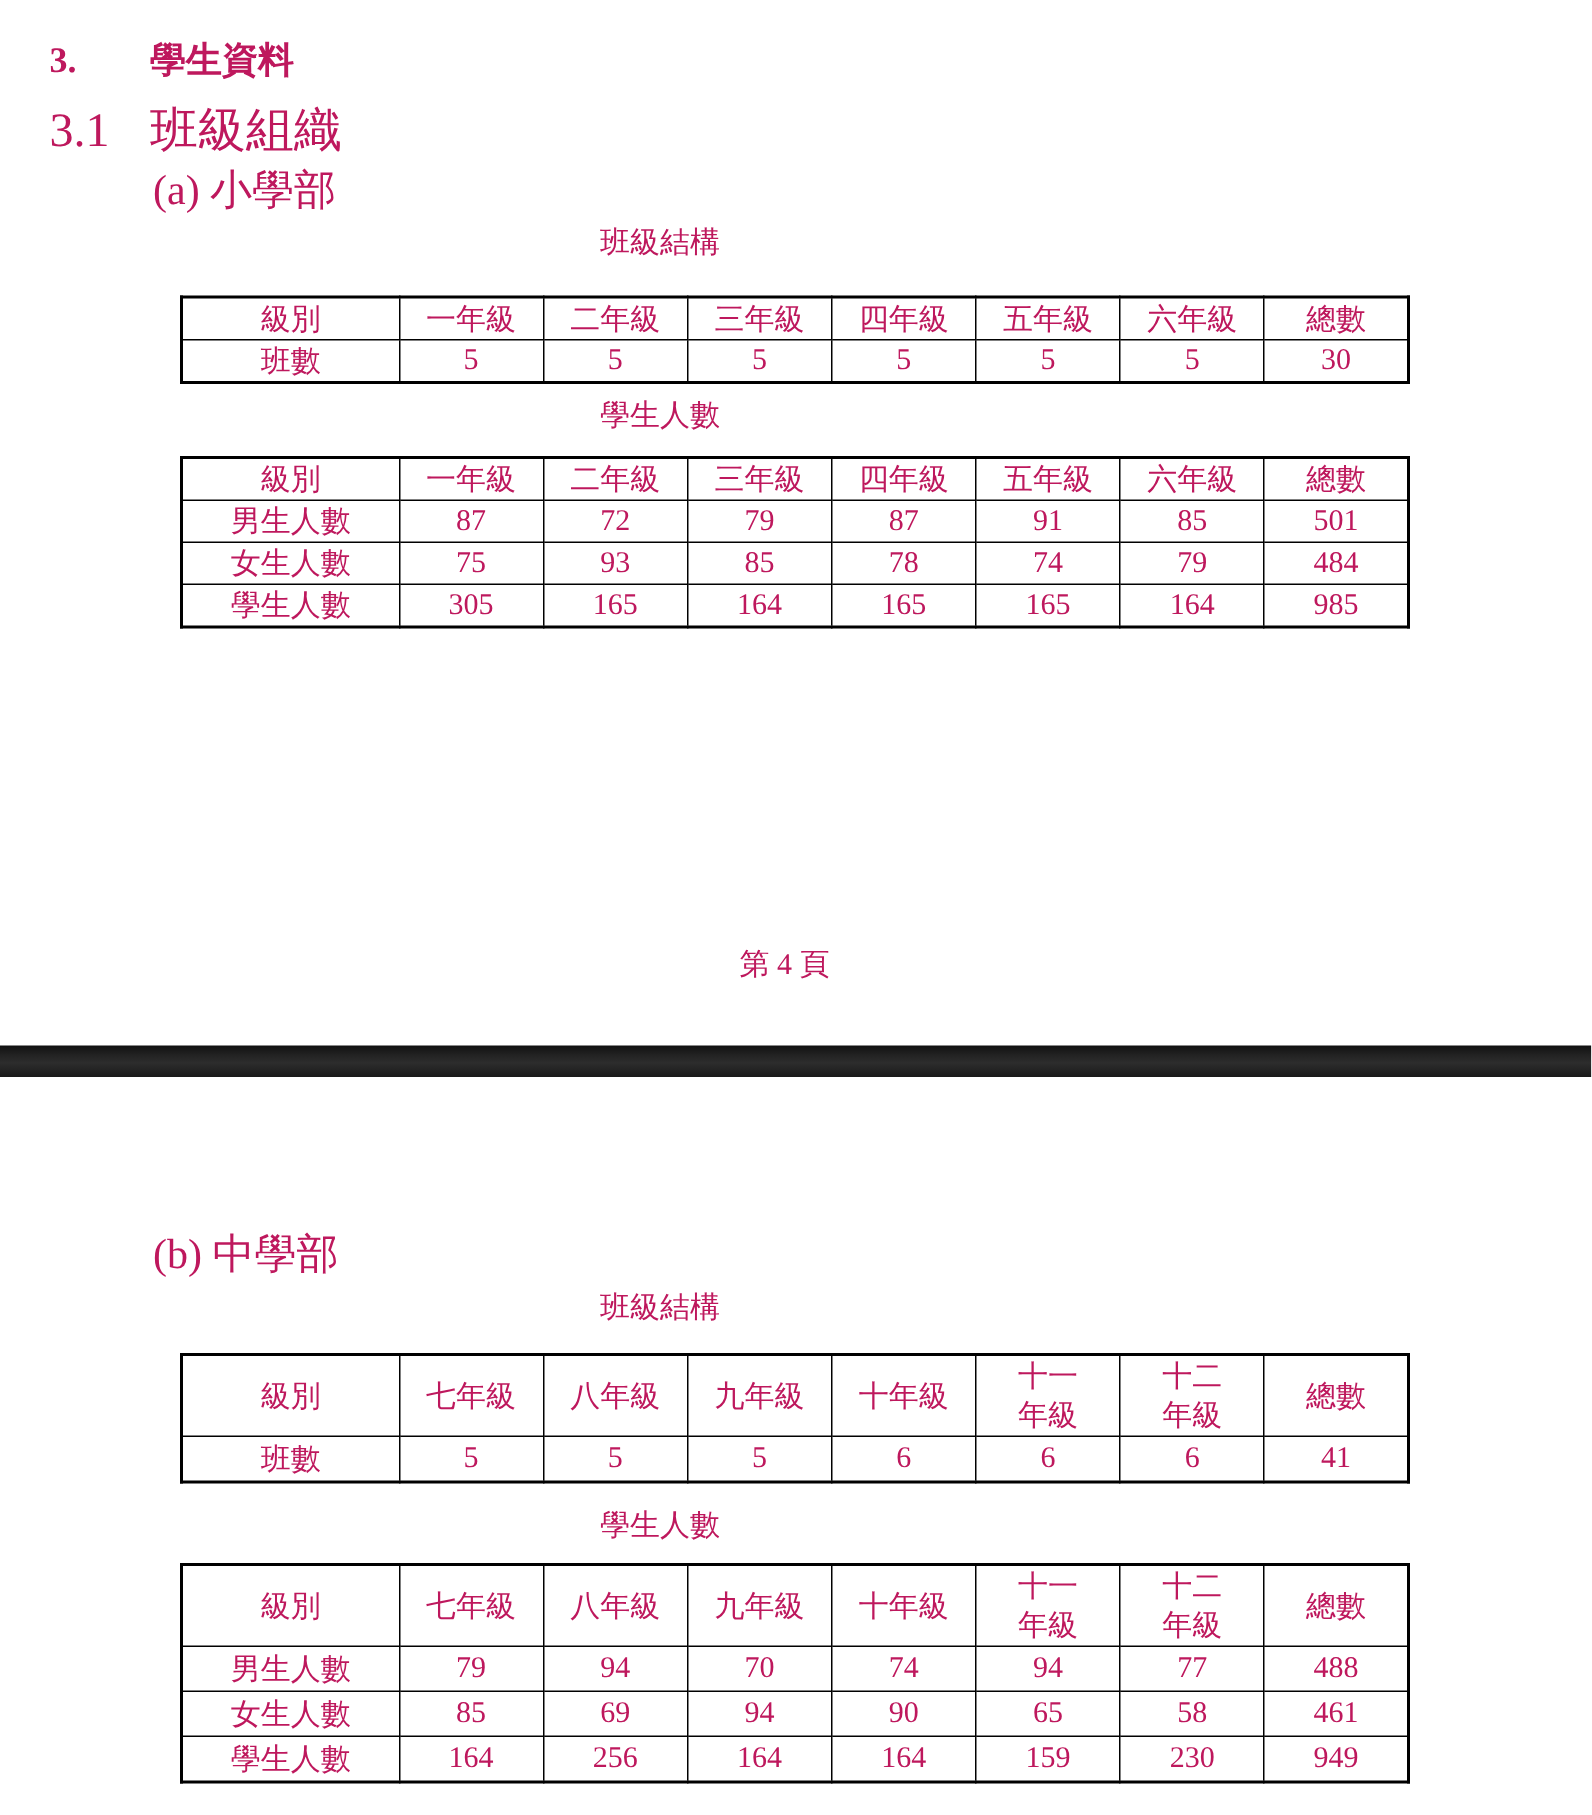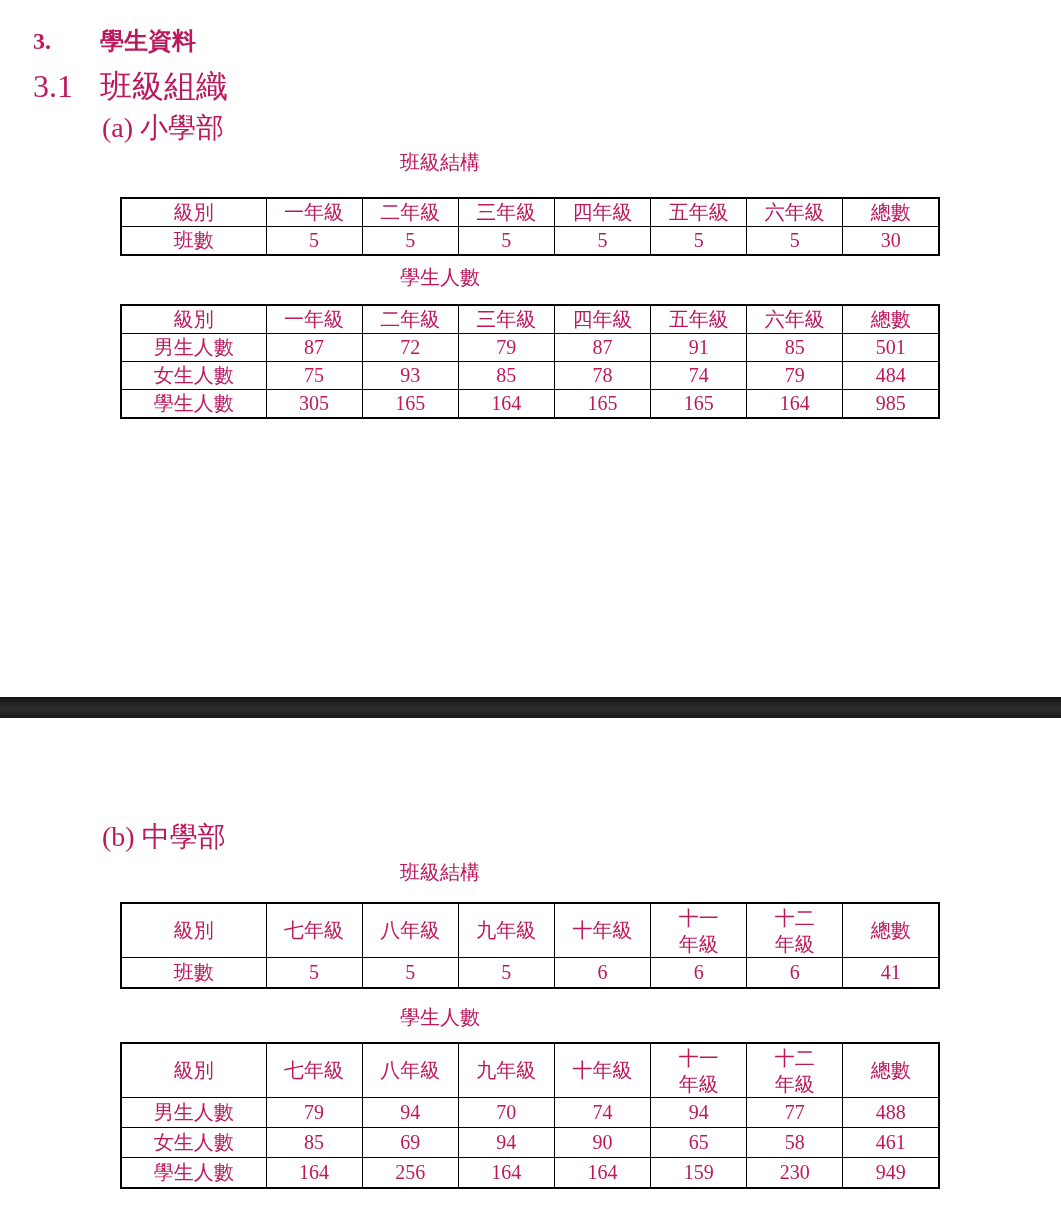--- a/index.html
+++ b/index.html
@@ -149,20 +149,21 @@
       <td>165</td>
       <td>164</td>
       <td>165</td>
       <td>165</td>
       <td>164</td>
       <td>985</td>
     </tr>
   </tbody>
     </table>
 
+  <div class="abs footer">第 4 頁</div>
 
   <div class="abs page-separator"></div>
 
   <div class="abs part-row part-b">
     <span class="part-label">(b)</span><span>中學部</span>
   </div>
 
   <div class="abs tbl-title title-b1">班級結構</div>
 
   <table class="doc-table t3">

